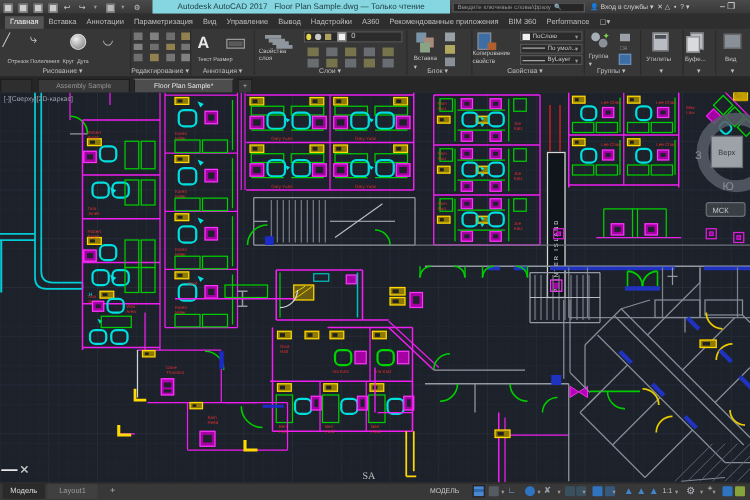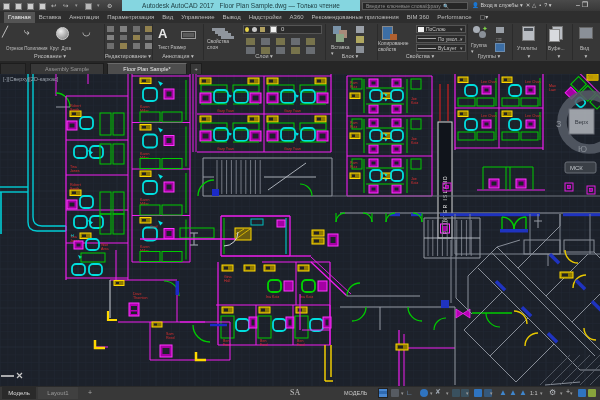--- a/index.html
+++ b/index.html
@@ -852,21 +852,21 @@
         <text x="578" y="152" font-size="9" fill="#9aa0a8" font-family="Liberation Sans,sans-serif">Ю</text>
       </g>
       <rect x="565" y="162" width="31" height="11" rx="2" fill="#3a3f46" stroke="#686e76" stroke-width="1"></rect>
       <text x="570" y="170" font-size="6" fill="#c4c8cd" font-family="Liberation Sans,sans-serif">МСК</text>
       <path d="M588,76 l5,-4 l5,4 v5 h-10 z" fill="#c8a200" opacity="0.9"></path>
   </svg>
   <div id="statusbar"></div>
   <div class="abs" style="left:2px;top:387px;width:34px;height:12px;background:#2a2a2a;color:#dcdcdc;font-size:6px;line-height:12px;text-align:center">Модель</div>
     <div class="abs" style="left:38px;top:387px;width:40px;height:12px;color:#9a9a9a;font-size:6px;line-height:12px;text-align:center;background:#404040">Layout1</div>
     <div class="abs" style="left:84px;top:387px;width:12px;height:12px;color:#aaa;font-size:7px;line-height:12px;text-align:center">+</div>
-    <div class="abs" style="left:290px;top:388px;font-size:8px;color:#c2c2c2;font-family:'Liberation Serif',serif;">SA</div>
+    <div class="abs" style="left:290px;top:376px;font-size:8px;color:#c2c2c2;font-family:'Liberation Serif',serif;">SA</div>
     <div class="stext" style="left:344px;top:390px;font-size:5.5px;color:#c8c8c8">МОДЕЛЬ</div>
     <div class="sicon" style="left:379px;top:389px;width:8px;height:8px;background:#3576c4;opacity:1;"></div>
     <div class="sicon" style="left:391px;top:389px;width:8px;height:8px;background:#565b62;opacity:1;"></div>
     <div class="sicon" style="left:420px;top:389px;width:8px;height:8px;background:#2f74c0;opacity:1;border-radius:50%;"></div>
     <div class="sicon" style="left:452px;top:389px;width:8px;height:8px;background:#3a647e;opacity:0.55;"></div>
     <div class="sicon" style="left:461px;top:389px;width:8px;height:8px;background:#3a647e;opacity:0.55;"></div>
     <div class="sicon" style="left:474px;top:389px;width:8px;height:8px;background:#2f74c0;opacity:1;"></div>
     <div class="sicon" style="left:484px;top:389px;width:8px;height:8px;background:#35608c;opacity:0.8;"></div>
     <div class="sicon" style="left:578px;top:389px;width:8px;height:8px;background:#2f74c0;opacity:1;"></div>
     <div class="sicon" style="left:588px;top:389px;width:8px;height:8px;background:#87a43c;opacity:1;"></div>

